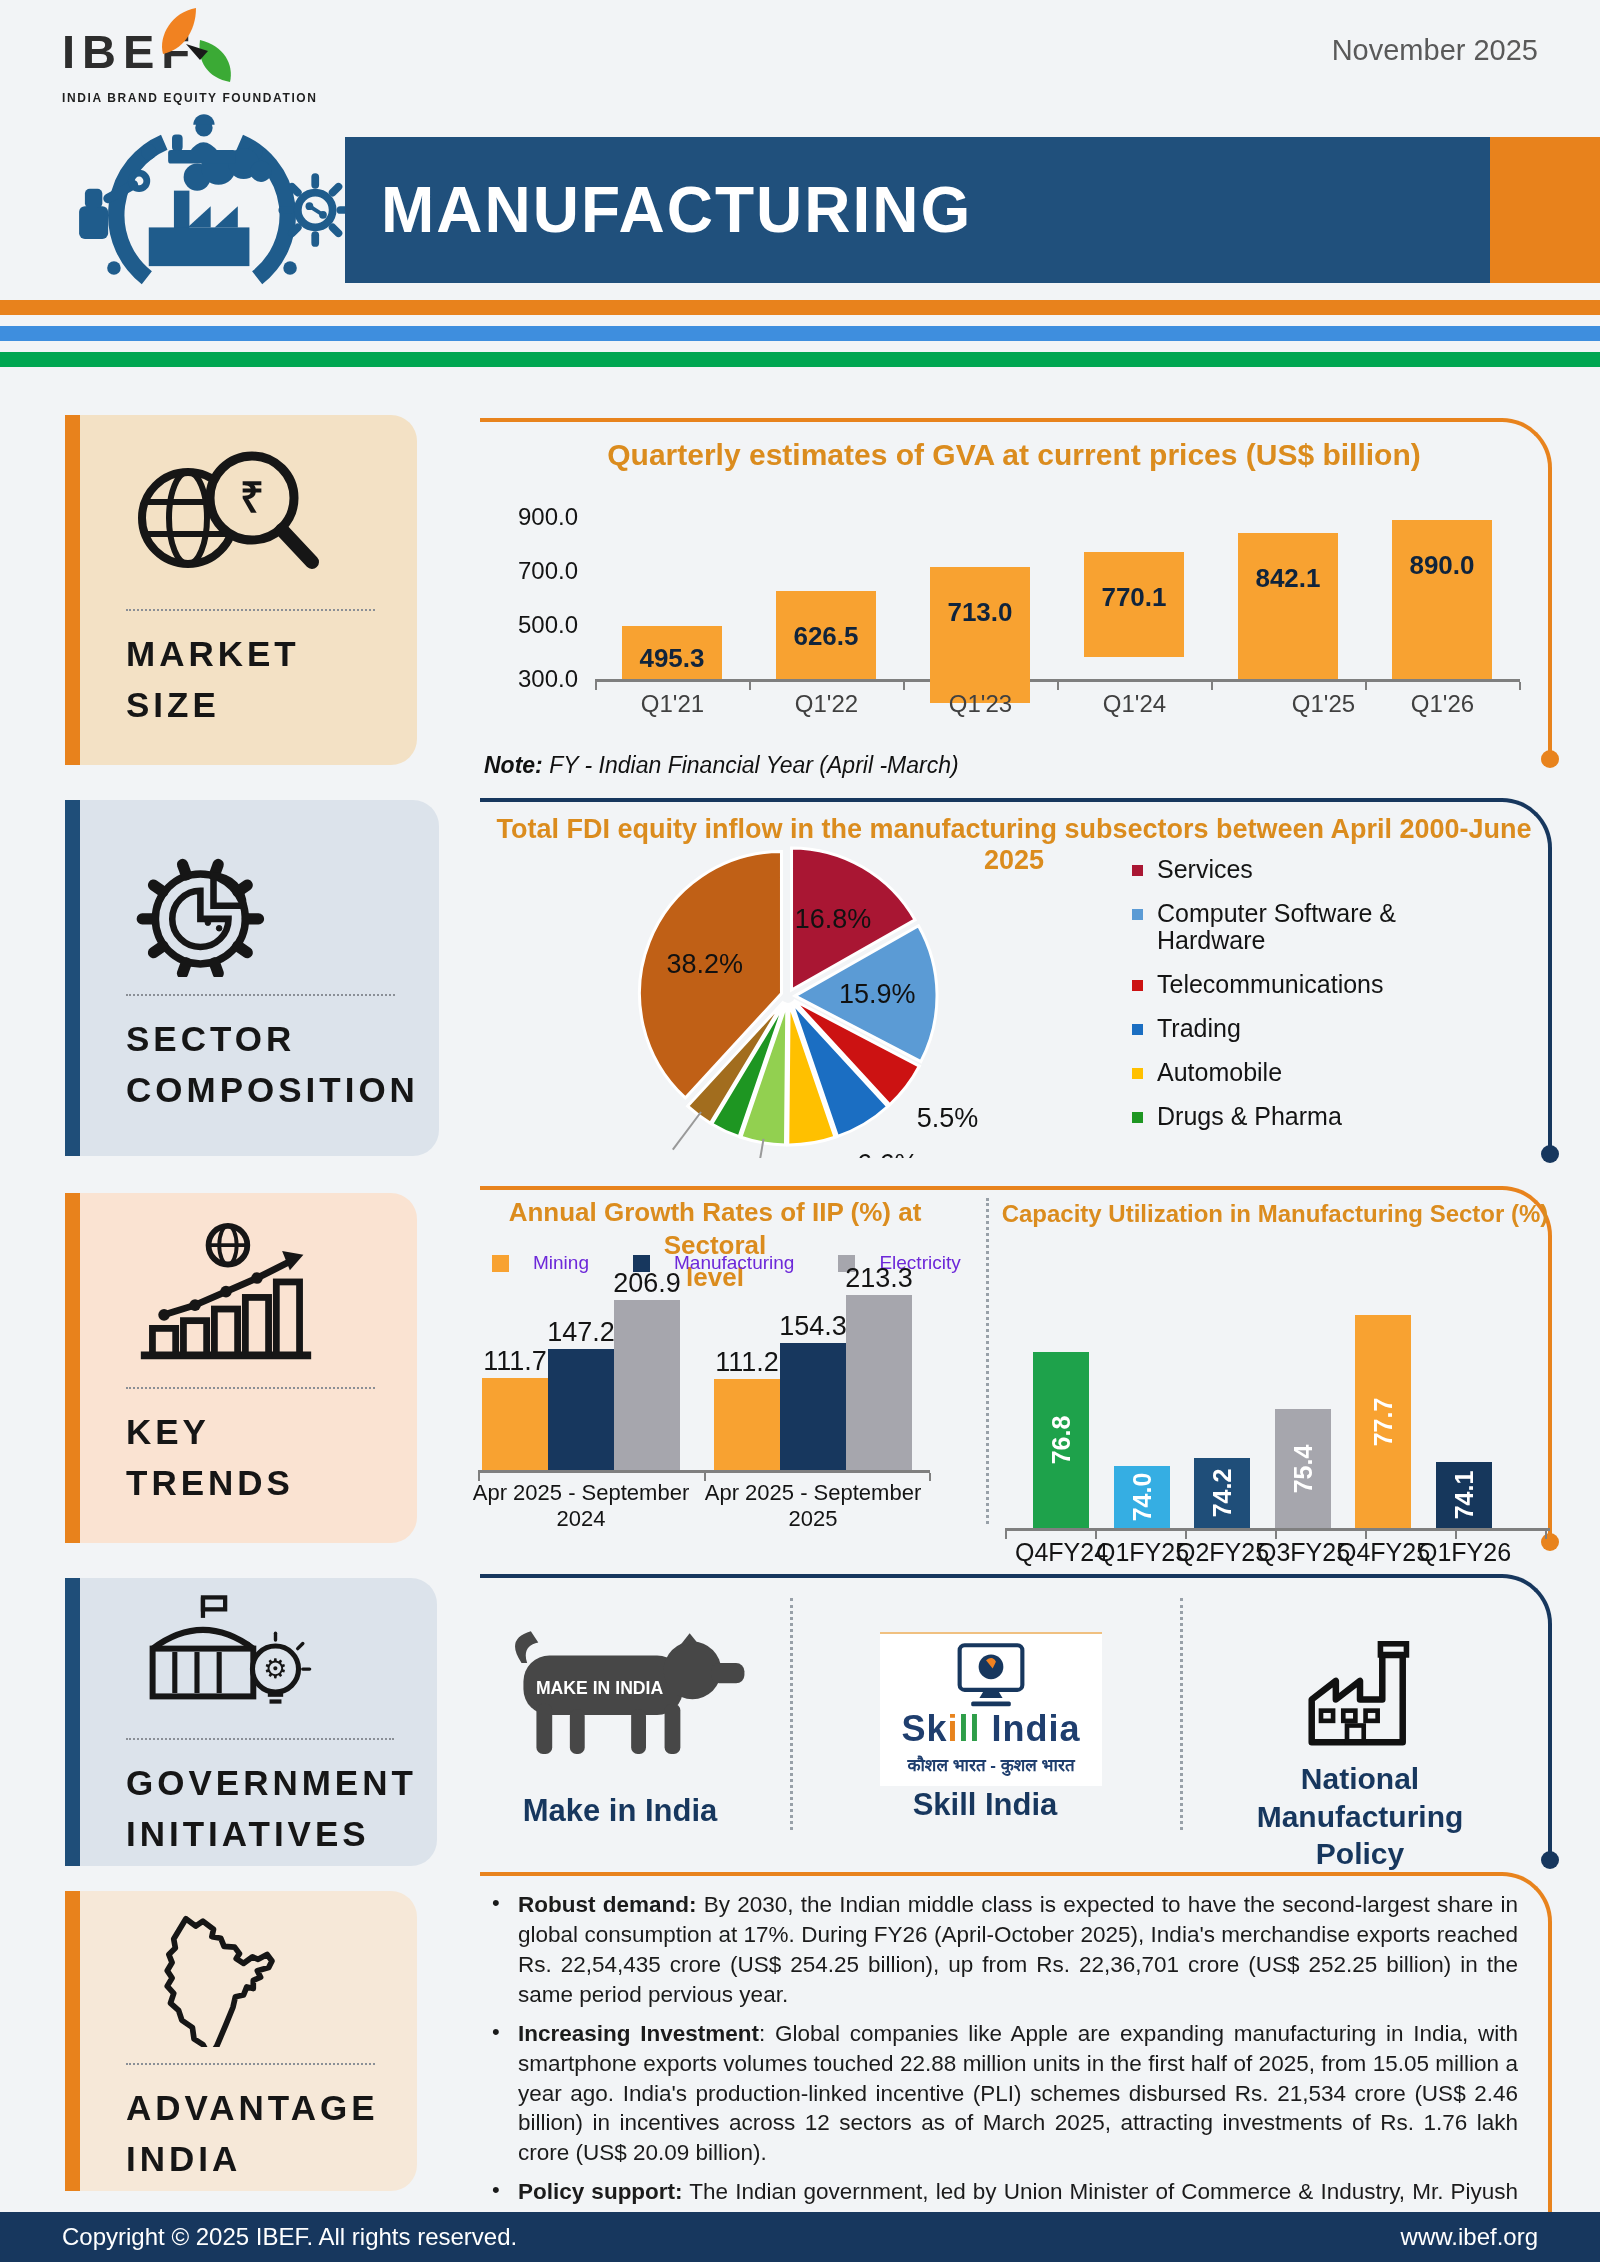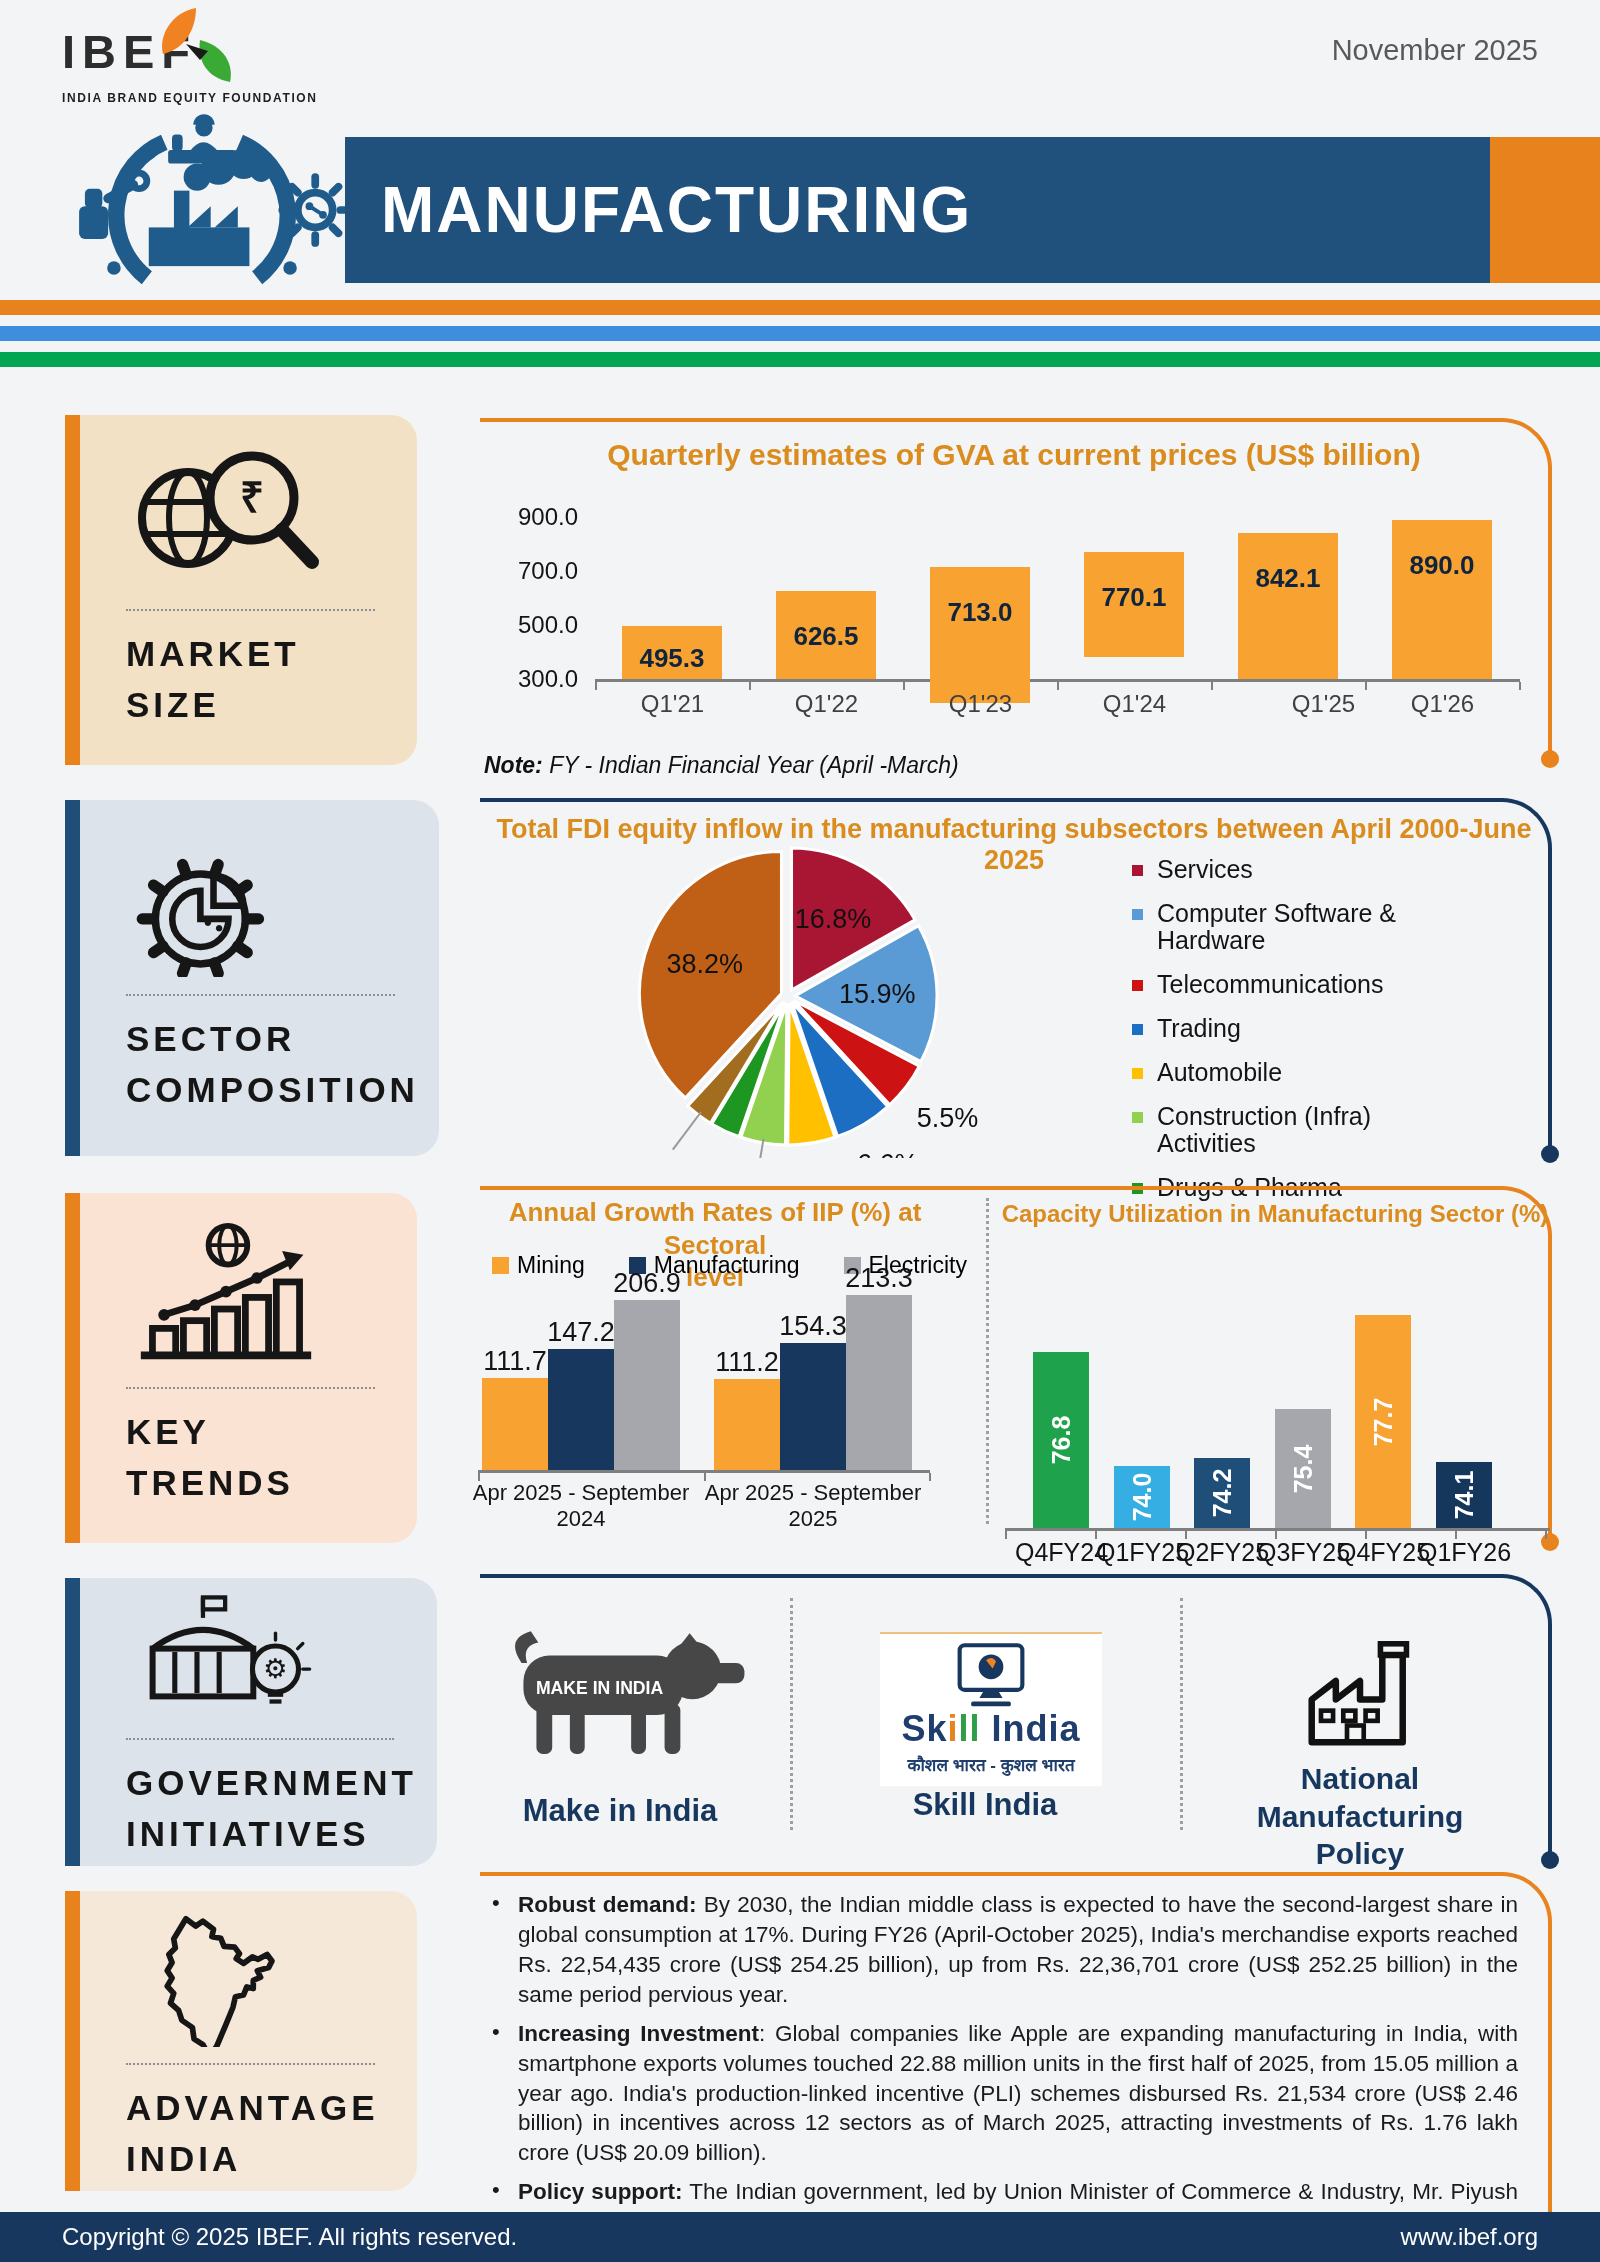--- a/index.html
+++ b/index.html
@@ -45,21 +45,21 @@
   .note{position:absolute;left:484px;top:752px;font-size:23px;font-style:italic;color:#111;}
   .note b{font-weight:700;}
   
   .pie-wrap{position:absolute;left:488px;top:838px;}
   .legend{position:absolute;left:1132px;top:856px;width:330px;}
   .legend-item{display:flex;margin-bottom:17px;align-items:flex-start;}
   .legend-sq{width:11px;height:11px;flex:none;margin:9px 14px 0 0;}
   .legend-txt{font-size:25px;color:#141414;line-height:1.08;}
   
   .iip-legend{position:absolute;left:492px;top:1252px;display:flex;gap:44px;}
-  .iip-legend .li{display:flex;align-items:center;gap:8px;font-size:23px;color:#000000;}
+  .iip-legend .li{display:flex;align-items:center;gap:24px;font-size:19px;color:#6d28d9;}
   .iip-legend .sq{width:17px;height:17px;}
   .iip-plot{position:absolute;left:482px;top:1280px;width:452px;height:220px;}
   .iip-axis{position:absolute;left:-4px;top:190px;width:452px;height:3px;background:#7F7F7F;}
   .iip-tick{position:absolute;top:193px;width:2px;height:8px;background:#7F7F7F;}
   .iip-bar{position:absolute;}
   .iip-val{position:absolute;width:120px;text-align:center;font-size:27px;color:#141414;}
   .iip-glab{position:absolute;top:200px;width:240px;text-align:center;font-size:22px;color:#141414;}
   .vdiv{position:absolute;border-left:3px dotted #98a0a8;}
   .cap-plot{position:absolute;left:1005px;top:1286px;width:545px;height:260px;}
   .cap-axis{position:absolute;left:0;top:242px;width:545px;height:3px;background:#7F7F7F;}
@@ -373,24 +373,20 @@
       </div>
       <div class="legend-item">
         <div class="legend-sq" style="background: rgb(27, 110, 194);"></div>
         <div class="legend-txt">Trading</div>
       </div>
       <div class="legend-item">
         <div class="legend-sq" style="background: rgb(255, 192, 0);"></div>
         <div class="legend-txt">Automobile</div>
       </div>
       <div class="legend-item">
-        <div class="legend-sq" style="background: rgb(146, 208, 80);"></div>
-        <div class="legend-txt">Construction (Infra) Activities</div>
-      </div>
-      <div class="legend-item">
         <div class="legend-sq" style="background: rgb(30, 150, 34);"></div>
         <div class="legend-txt">Drugs &amp; Pharma</div>
       </div>
     </div>
 
   <div class="bracket orange" style="left:480px;top:1186px;width:1068px;height:352px;"></div>
   <div class="sec-title" style="left:490px;top:1196px;width:450px;font-size:26px;line-height:1.25;">
     <span>Annual Growth Rates of IIP (%) at Sectoral</span><br><span>level</span>
   </div>
   <div class="iip-legend" id="iip-legend">

